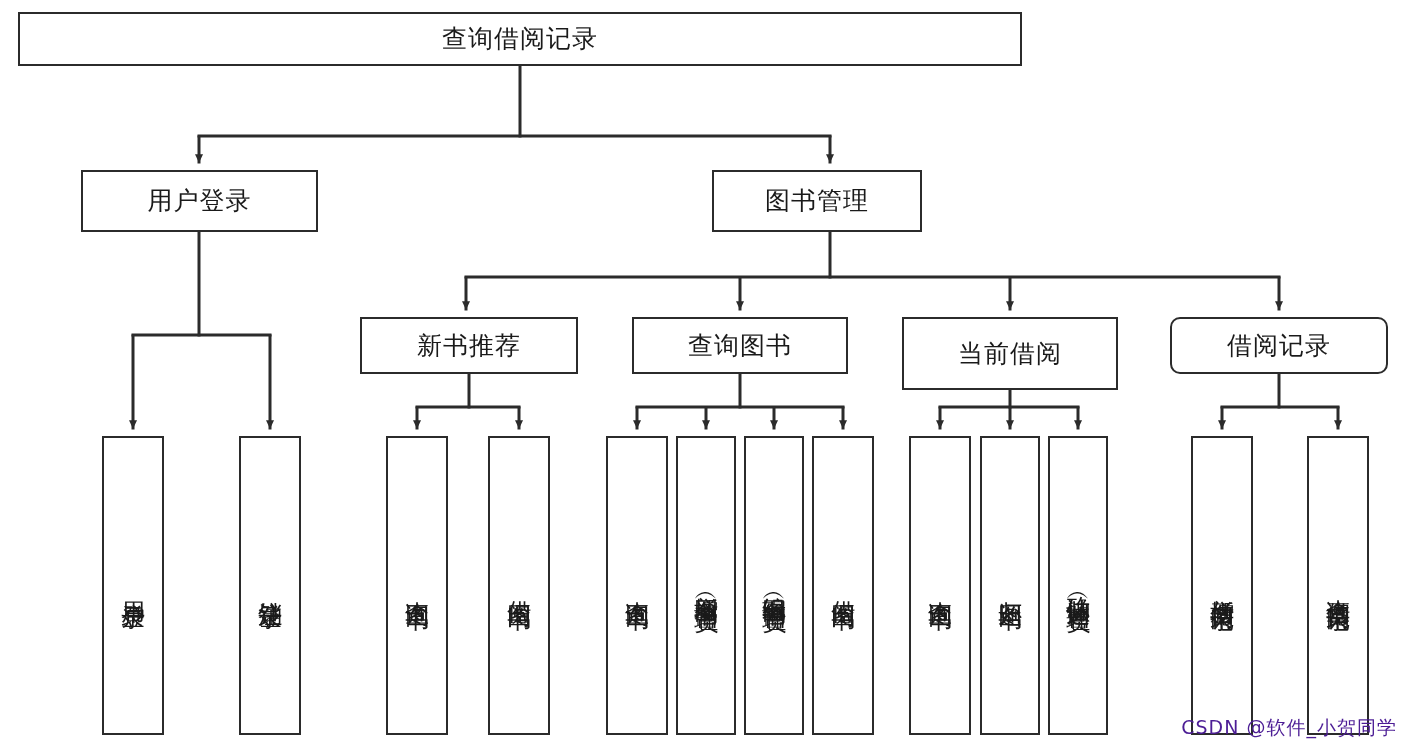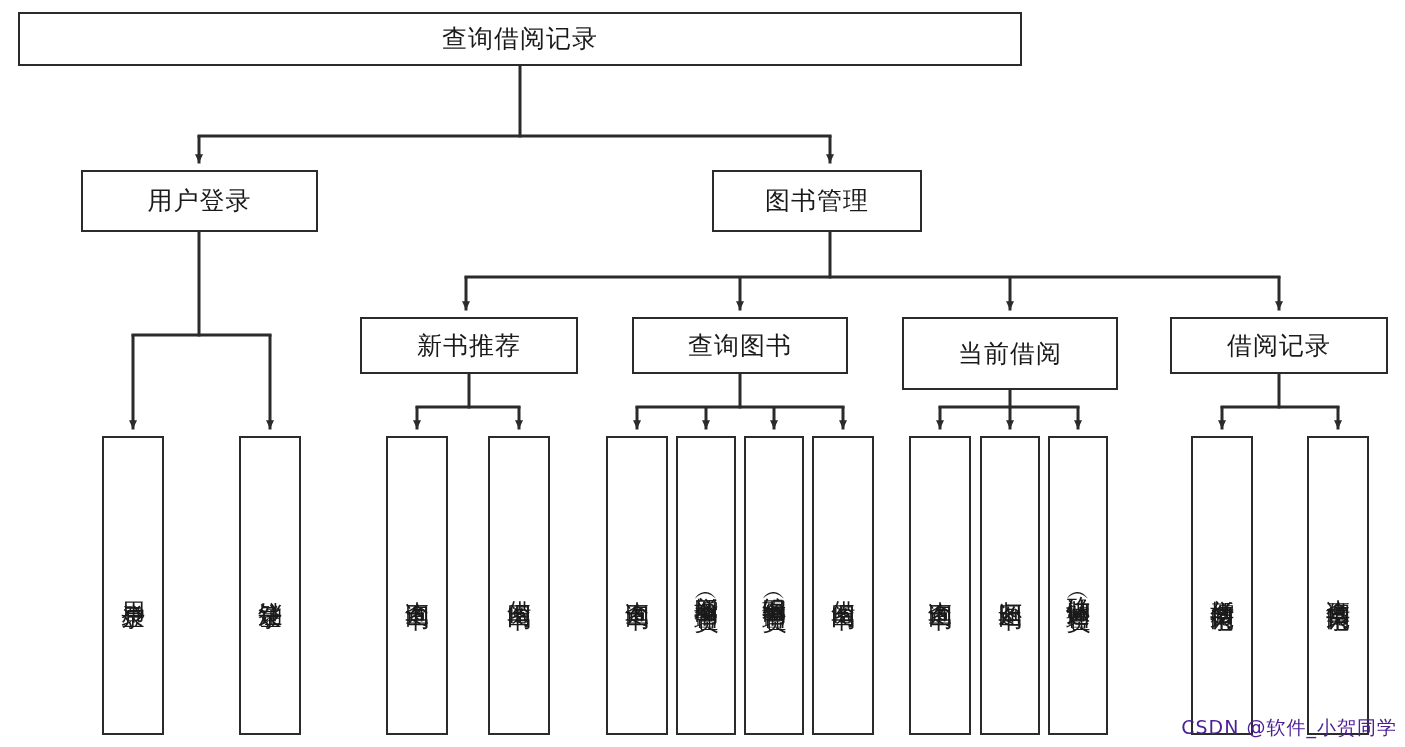--- a/index.html
+++ b/index.html
@@ -140,21 +140,21 @@
 
   <div class="node-box horiz-label" style="left:360px; top:317px; width:218px; height:57px;">
     <span>新书推荐</span>
   </div>
   <div class="node-box horiz-label" style="left:632px; top:317px; width:216px; height:57px;">
     <span>查询图书</span>
   </div>
   <div class="node-box horiz-label" style="left:902px; top:317px; width:216px; height:73px;">
     <span>当前借阅</span>
   </div>
-  <div class="node-box horiz-label" style="left:1170px; top:317px; width:218px; height:57px;">
+  <div class="node-box horiz-label" style="left:1170px; top:317px; width:218px; height:57px;border-radius:10px;">
     <span>借阅记录</span>
   </div>
 
   <div class="node-box vert-label" style="left:102px; top:436px; width:62px; height:299px;">
     <span>用户登录</span>
   </div>
   <div class="node-box vert-label" style="left:239px; top:436px; width:62px; height:299px;">
     <span>注销登录</span>
   </div>
 

